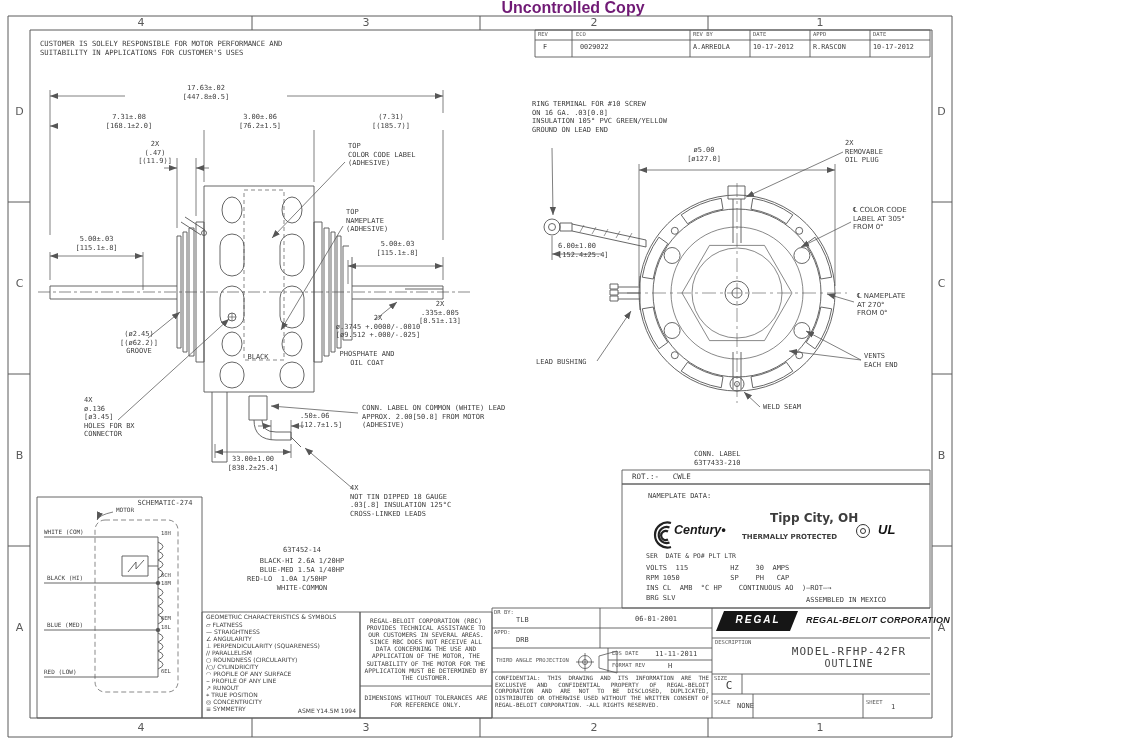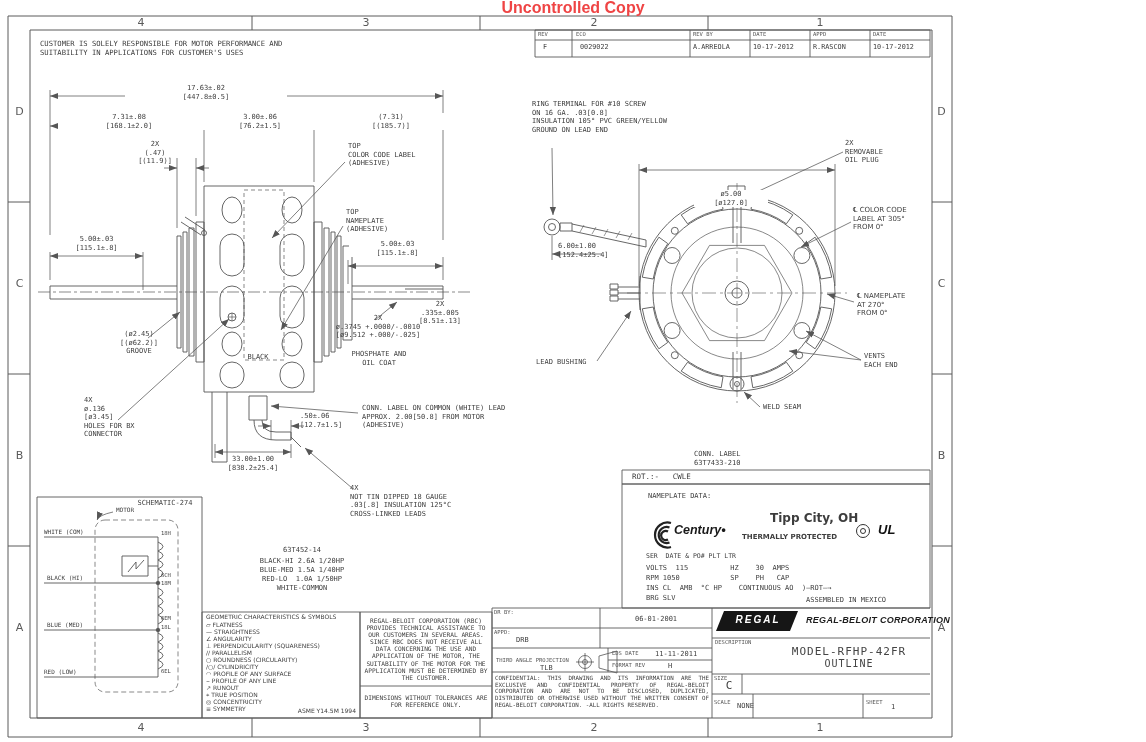--- a/index.html
+++ b/index.html
@@ -7,21 +7,21 @@
          font-family:"DejaVu Sans Mono", monospace;color:#3d3d3d;}
   svg.lines{position:absolute;left:0;top:0;pointer-events:none;}
   .t{position:absolute;font:7px/1.22 "DejaVu Sans Mono", monospace;color:#3d3d3d;white-space:pre;}
   .tc{text-align:center;}
   .tr{text-align:right;}
   .bg{background:#fff;padding:0 1px;}
   .sans{font-family:"DejaVu Sans", "Liberation Sans", sans-serif;}
   .zone{position:absolute;font:11px/1 "DejaVu Sans", sans-serif;color:#5a5a5a;text-align:center;}
   .hdr5{position:absolute;font:5.5px/1 "DejaVu Sans Mono", monospace;color:#555;white-space:pre;}
   .v7{position:absolute;font:6.8px/1 "DejaVu Sans Mono", monospace;color:#3d3d3d;white-space:pre;}
-  .wm{position:absolute;font:16px/1 "Liberation Sans", sans-serif;font-weight:700;color:#ef4444;text-align:center;}
+  .wm{position:absolute;font:16px/1 "Liberation Sans", sans-serif;font-weight:700;color:#701a75;text-align:center;}
   .tiny{font-size:6px;line-height:1.18;}
   .geo{font-family:"DejaVu Sans","Liberation Sans",sans-serif;font-size:6px;line-height:1;}
   .cl{font-family:"DejaVu Sans","DejaVu Sans Mono",monospace;}
   .bold{font-weight:bold;}
   .brandC{position:absolute;font:bold italic 12.5px/1 "Liberation Sans", sans-serif;color:#191919;}
   .regalTxt{position:absolute;font:bold italic 10px/1 "Liberation Sans", sans-serif;color:#fff;letter-spacing:2px;text-align:center;}
   .company{position:absolute;font:bold italic 9px/1 "Liberation Sans", sans-serif;color:#1c1c1c;letter-spacing:.3px;}
   .model{position:absolute;font:11px/1.2 "DejaVu Sans Mono", monospace;color:#444;text-align:center;letter-spacing:1px;padding-left:28px;}
   .np{font-size:7px;}
   .certCircle{position:absolute;width:12px;height:12px;border:1.3px solid #333;border-radius:50%;}
@@ -258,42 +258,42 @@
 GROOVE</div>
   <div class="t tc" style="left:230px;top:353px;width:56px;">BLACK</div>
   <div class="t" style="left:84px;top:396px;">4X
 ø.136
 [ø3.45]
 HOLES FOR BX
 CONNECTOR</div>
   <div class="t tc" style="left:328px;top:314px;width:100px;">2X
 ø.3745 +.0000/-.0010
 [ø9.512 +.000/-.025]</div>
-  <div class="t tc" style="left:333px;top:350px;width:92px;">PHOSPHATE AND
+  <div class="t tc" style="left:321px;top:350px;width:92px;">PHOSPHATE AND
 OIL COAT</div>
   <div class="t tc" style="left:398px;top:300px;width:84px;">2X
 .335±.005
 [8.51±.13]</div>
   <div class="t" style="left:300px;top:412px;">.50±.06
 [12.7±1.5]</div>
   <div class="t tc" style="left:206px;top:455px;width:94px;">33.00±1.00
 [838.2±25.4]</div>
   <div class="t" style="left:362px;top:404px;">CONN. LABEL ON COMMON (WHITE) LEAD
 APPROX. 2.00[50.8] FROM MOTOR
 (ADHESIVE)</div>
   <div class="t" style="left:350px;top:484px;">4X
 NOT TIN DIPPED 18 GAUGE
 .03[.8] INSULATION 125°C
 CROSS-LINKED LEADS</div>
 
   <div class="t" style="left:532px;top:100px;">RING TERMINAL FOR #10 SCREW
 ON 16 GA. .03[0.8]
 INSULATION 105° PVC GREEN/YELLOW
 GROUND ON LEAD END</div>
-  <div class="t tc bg" style="left:694px;top:146px;width:72px;margin-top:44px;">ø5.00
+  <div class="t tc bg" style="left:667px;top:146px;width:72px;">ø5.00
 [ø127.0]</div>
   <div class="t" style="left:845px;top:139px;">2X
 REMOVABLE
 OIL PLUG</div>
   <div class="t cl" style="left:853px;top:206px;">℄ COLOR CODE
 LABEL AT 305°
 FROM 0°</div>
   <div class="t" style="left:558px;top:242px;">6.00±1.00
 [152.4±25.4]</div>
   <div class="t cl" style="left:857px;top:292px;">℄ NAMEPLATE
@@ -329,21 +329,21 @@
   <div class="t" style="left:161px;top:530px;font-size:5.5px;">18H</div>
   <div class="t" style="left:161px;top:572px;font-size:5.5px;">6CH</div>
   <div class="t" style="left:161px;top:580px;font-size:5.5px;">18M</div>
   <div class="t" style="left:161px;top:615px;font-size:5.5px;">6EM</div>
   <div class="t" style="left:161px;top:624px;font-size:5.5px;">18L</div>
   <div class="t" style="left:161px;top:668px;font-size:5.5px;">6EL</div>
 
   <div class="t tc" style="left:262px;top:546px;width:80px;">63T452-14</div>
   <div class="t tc" style="left:237px;top:557px;width:130px;">BLACK-HI 2.6A 1/20HP</div>
   <div class="t tc" style="left:237px;top:566px;width:130px;">BLUE-MED 1.5A 1/40HP</div>
-  <div class="t tc" style="left:237px;top:575px;width:130px;">RED-LO  1.0A 1/50HP</div>
+  <div class="t tc" style="left:222px;top:575px;width:130px;">RED-LO  1.0A 1/50HP</div>
   <div class="t tc" style="left:237px;top:584px;width:130px;">WHITE-COMMON</div>
 
   <div class="t geo" style="left:206px;top:614px;">GEOMETRIC CHARACTERISTICS &amp; SYMBOLS</div>
   <div class="t geo" style="left:206px;top:622px;">▱ FLATNESS</div>
   <div class="t geo" style="left:206px;top:629px;">— STRAIGHTNESS</div>
   <div class="t geo" style="left:206px;top:636px;">∠ ANGULARITY</div>
   <div class="t geo" style="left:206px;top:643px;">⊥ PERPENDICULARITY (SQUARENESS)</div>
   <div class="t geo" style="left:206px;top:650px;">// PARALLELISM</div>
   <div class="t geo" style="left:206px;top:657px;">○ ROUNDNESS (CIRCULARITY)</div>
   <div class="t geo" style="left:206px;top:664px;">/○/ CYLINDRICITY</div>
@@ -361,21 +361,21 @@
 SINCE RBC DOES NOT RECEIVE ALL
 DATA CONCERNING THE USE AND
 APPLICATION OF THE MOTOR, THE
 SUITABILITY OF THE MOTOR FOR THE
 APPLICATION MUST BE DETERMINED BY
 THE CUSTOMER.</div>
   <div class="t tc" style="left:362px;top:694px;width:128px;font-size:6.2px;line-height:7.1px;">DIMENSIONS WITHOUT TOLERANCES ARE
 FOR REFERENCE ONLY.</div>
 
   <div class="hdr5" style="left:494px;top:610px;">DR BY:</div>
-  <div class="t" style="left:540px;top:616px;margin-top:48px;">TLB</div>
+  <div class="t" style="left:516px;top:616px;">TLB</div>
   <div class="t tc" style="left:628px;top:615px;width:56px;">06-01-2001</div>
   <div class="hdr5" style="left:494px;top:630px;">APPD:</div>
   <div class="t" style="left:516px;top:636px;">DRB</div>
   <div class="hdr5" style="left:496px;top:658px;">THIRD ANGLE PROJECTION</div>
   <div class="hdr5" style="left:612px;top:651px;">EDS DATE</div>
   <div class="t" style="left:655px;top:650px;">11-11-2011</div>
   <div class="hdr5" style="left:612px;top:663px;">FORMAT REV</div>
   <div class="t" style="left:668px;top:662px;">H</div>
   <div class="t" style="left:495px;top:675px;width:214px;white-space:pre-line;font-size:5.8px;line-height:6.7px;text-align:justify;">CONFIDENTIAL: THIS DRAWING AND ITS INFORMATION ARE THE EXCLUSIVE AND CONFIDENTIAL PROPERTY OF REGAL-BELOIT CORPORATION AND ARE NOT TO BE DISCLOSED, DUPLICATED, DISTRIBUTED OR OTHERWISE USED WITHOUT THE WRITTEN CONSENT OF REGAL-BELOIT CORPORATION. -ALL RIGHTS RESERVED.</div>
   <div class="regalTxt" style="left:724px;top:615px;width:68px;">REGAL</div>

